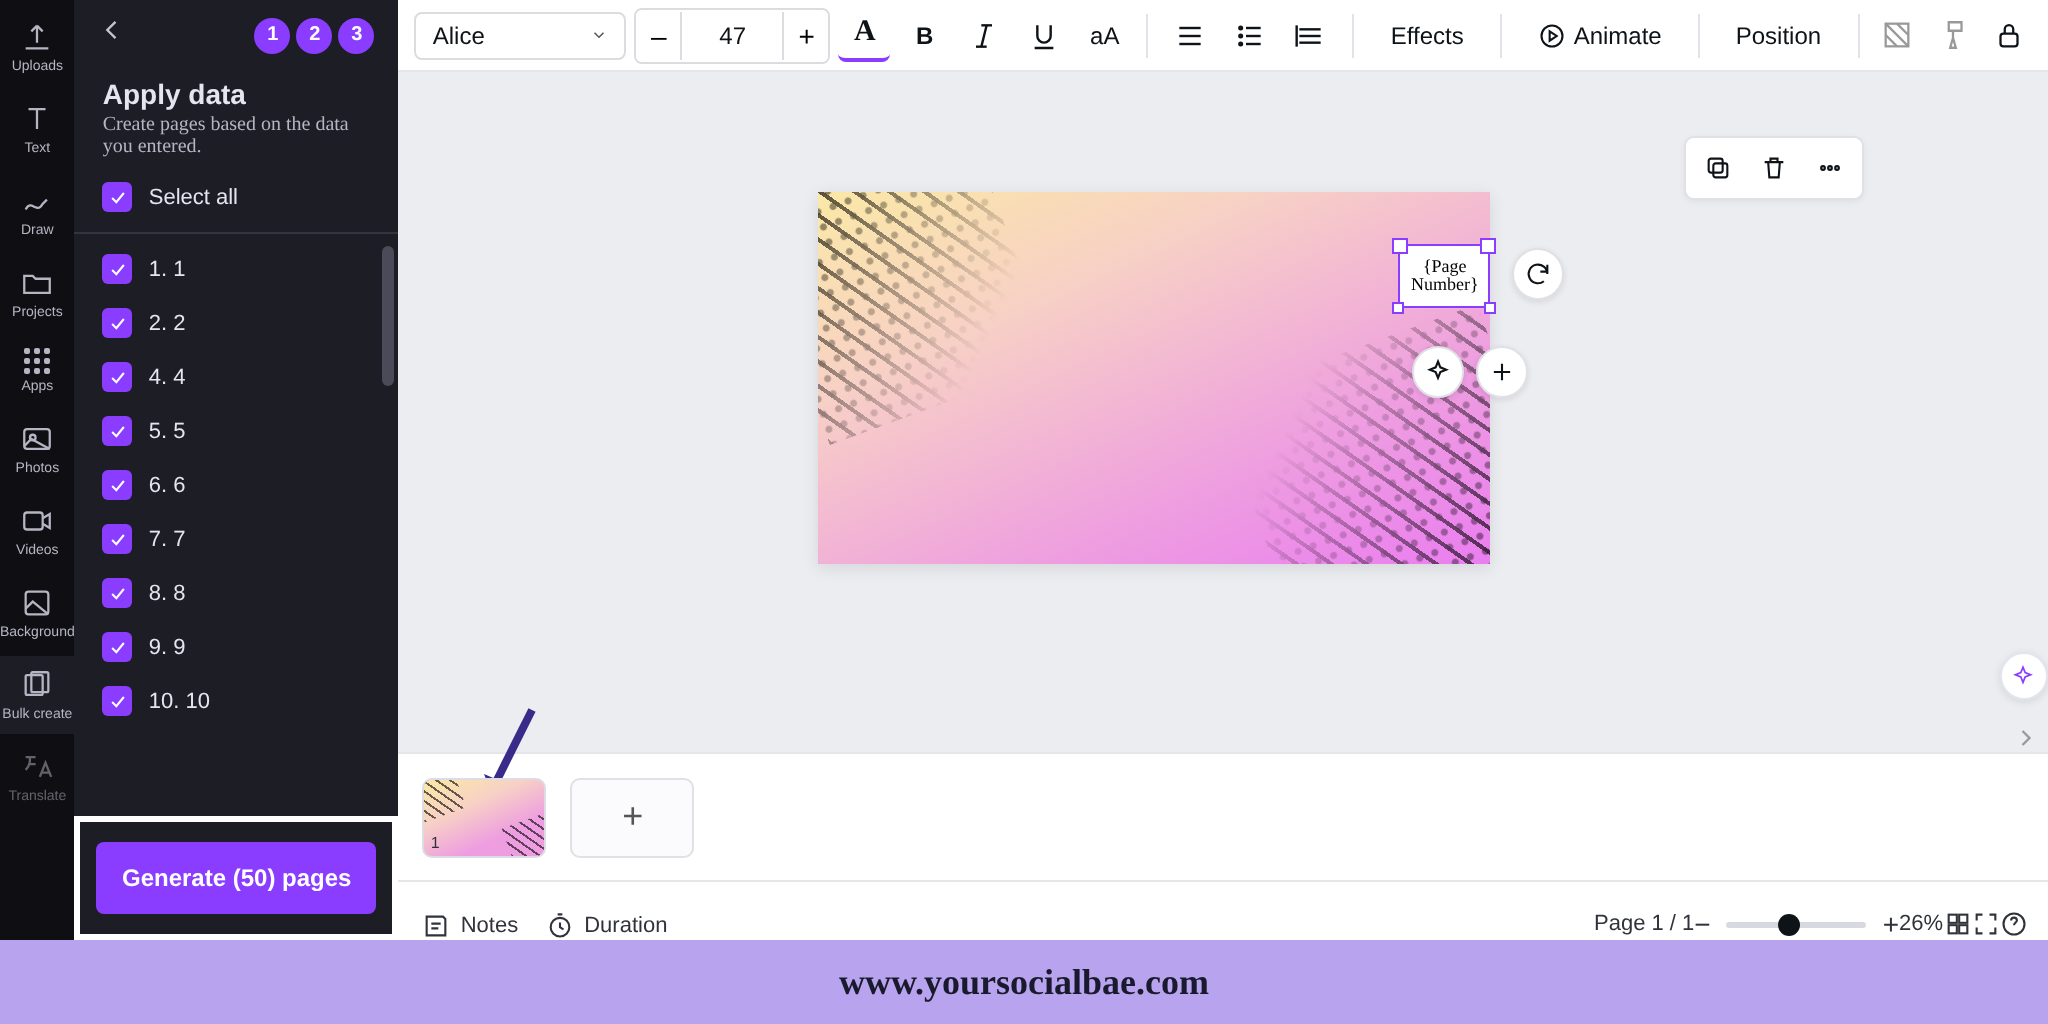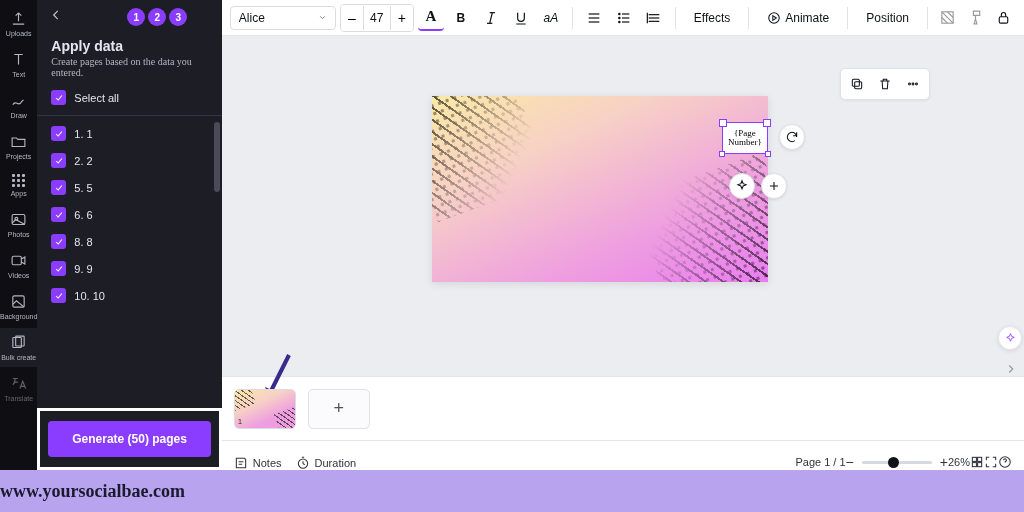--- a/index.html
+++ b/index.html
@@ -34,21 +34,21 @@
   .gen-btn { background:#8b3dff;color:#fff;border:none;width:100%;padding:11px 0;font-size:12px;font-weight:600;border-radius:4px;cursor:pointer; }
   .panel-collapse { position:absolute; right:-10px; top:200px; width:10px;height:60px;background:#1d1d25;border-radius:0 6px 6px 0;display:flex;align-items:center;justify-content:center;}
   .panel-collapse svg{width:6px;height:10px;stroke:#888;fill:none;stroke-width:2;}
   
   .editor { flex:1;background:#fff;display:flex;flex-direction:column;position:relative; }
   .toolbar { height:36px;border-bottom:1px solid #e6e6ea;display:flex;align-items:center;padding:0 8px;gap:4px;font-size:12px;color:#0e1318; }
   .font-select { display:flex;align-items:center;gap:6px;border:1px solid #dadce0;border-radius:4px;padding:4px 8px;width:106px;justify-content:space-between;cursor:pointer;}
   .font-select svg{width:9px;height:9px;stroke:#555;fill:none;stroke-width:2;}
   .sizebox{display:flex;align-items:center;border:1px solid #dadce0;border-radius:4px;overflow:hidden;}
   .sizebox button{width:22px;height:26px;border:none;background:#fff;font-size:14px;cursor:pointer;}
-  .sizebox .val{width:28px;text-align:center;font-size:12px;border-left:1px solid #dadce0;border-right:1px solid #dadce0;padding:5px 0;}
+  .sizebox .val{width:52px;text-align:center;font-size:12px;border-left:1px solid #dadce0;border-right:1px solid #dadce0;padding:5px 0;}
   .tbtn{min-width:26px;height:26px;display:flex;align-items:center;justify-content:center;cursor:pointer;border-radius:4px;}
   .tbtn svg{width:16px;height:16px;stroke:#0e1318;fill:none;stroke-width:1.8;}
   .tbtn.purple-under{border-bottom:2.5px solid #8b3dff;}
   .vsep{width:1px;height:22px;background:#e2e2e8;margin:0 4px;}
   .pill{padding:5px 10px;font-size:12px;cursor:pointer;border-radius:4px;}
   .animate{display:flex;align-items:center;gap:4px;}
   .animate svg{width:14px;height:14px;stroke:#0e1318;fill:none;stroke-width:1.8;}
   .tb-right{margin-left:auto;display:flex;align-items:center;gap:2px;}
   .tb-right svg{width:17px;height:17px;stroke:#999;fill:none;stroke-width:1.6;}
   .lock svg{stroke:#0e1318;}
@@ -104,21 +104,21 @@
   .arrow-annot{position:absolute;left:29px;top:-36px;width:30px;height:50px;pointer-events:none;}
   .arrow-annot svg{width:100%;height:100%;}
   
   .bottom-bar{height:30px;border-top:1px solid #e6e6ea;display:flex;align-items:flex-end;padding:0 12px;gap:14px;font-size:11px;color:#30333a;}
   .bottom-bar .bb-item{display:flex;align-items:center;gap:5px;cursor:pointer;}
   .bottom-bar svg{width:14px;height:14px;stroke:#30333a;fill:none;stroke-width:1.8;}
   .bb-right{margin-left:auto;display:flex;align-items:center;}
   .zoom-track{width:70px;height:3px;background:#d8d8e0;border-radius:2px;position:relative;}
   .zoom-track .dot{position:absolute;left:26px;top:-4px;width:11px;height:11px;border-radius:50%;background:#0e1318;}
   
-  .watermark{height:42px;background:#b8a4ee;display:flex;align-items:center;font-size:18px;font-weight:700;color:#1a1a2e;font-family:Georgia,serif;}
+  .watermark{height:42px;background:#b8a4ee;display:flex;align-items:center;justify-content:center;font-size:18px;font-weight:700;color:#1a1a2e;font-family:Georgia,serif;}
 </style>
 </head>
 <body>
 
 <div class="app">
 
   <div class="icon-rail">
     <div class="rail-item">
       <svg viewBox="0 0 24 24">
           <path d="M12 16V4m0 0l-4 4m4-4l4 4M4 20h16"></path>
@@ -233,29 +233,45 @@
               </svg>
             </div>
             <span>2. 2</span>
           </div>
         <div class="row">
             <div class="chk">
               <svg viewBox="0 0 24 24">
                 <path d="M5 12l5 5 9-11"></path>
               </svg>
             </div>
+            <span>4. 4</span>
+          </div>
+        <div class="row">
+            <div class="chk">
+              <svg viewBox="0 0 24 24">
+                <path d="M5 12l5 5 9-11"></path>
+              </svg>
+            </div>
             <span>5. 5</span>
           </div>
         <div class="row">
             <div class="chk">
               <svg viewBox="0 0 24 24">
                 <path d="M5 12l5 5 9-11"></path>
               </svg>
             </div>
             <span>6. 6</span>
+          </div>
+        <div class="row">
+            <div class="chk">
+              <svg viewBox="0 0 24 24">
+                <path d="M5 12l5 5 9-11"></path>
+              </svg>
+            </div>
+            <span>7. 7</span>
           </div>
         <div class="row">
             <div class="chk">
               <svg viewBox="0 0 24 24">
                 <path d="M5 12l5 5 9-11"></path>
               </svg>
             </div>
             <span>8. 8</span>
           </div>
         <div class="row">
@@ -308,21 +324,21 @@
             <line x1="10" y1="4" x2="18" y2="4"></line>
             <line x1="6" y1="20" x2="14" y2="20"></line>
             <line x1="14" y1="4" x2="10" y2="20"></line>
           </svg>
         </div>
       <div class="tbtn">
           <svg viewBox="0 0 24 24">
             <path d="M7 4v8a5 5 0 0010 0V4M5 21h14"></path>
           </svg>
         </div>
-      <div class="tbtn" style="font-size:12px;font-style:italic;">
+      <div class="tbtn" style="font-size:12px;">
           <span>aA</span>
         </div>
       <div class="vsep"></div>
       <div class="tbtn">
           <svg viewBox="0 0 24 24">
             <line x1="4" y1="6" x2="20" y2="6"></line>
             <line x1="4" y1="12" x2="20" y2="12"></line>
             <line x1="4" y1="18" x2="20" y2="18"></line>
           </svg>
         </div>

